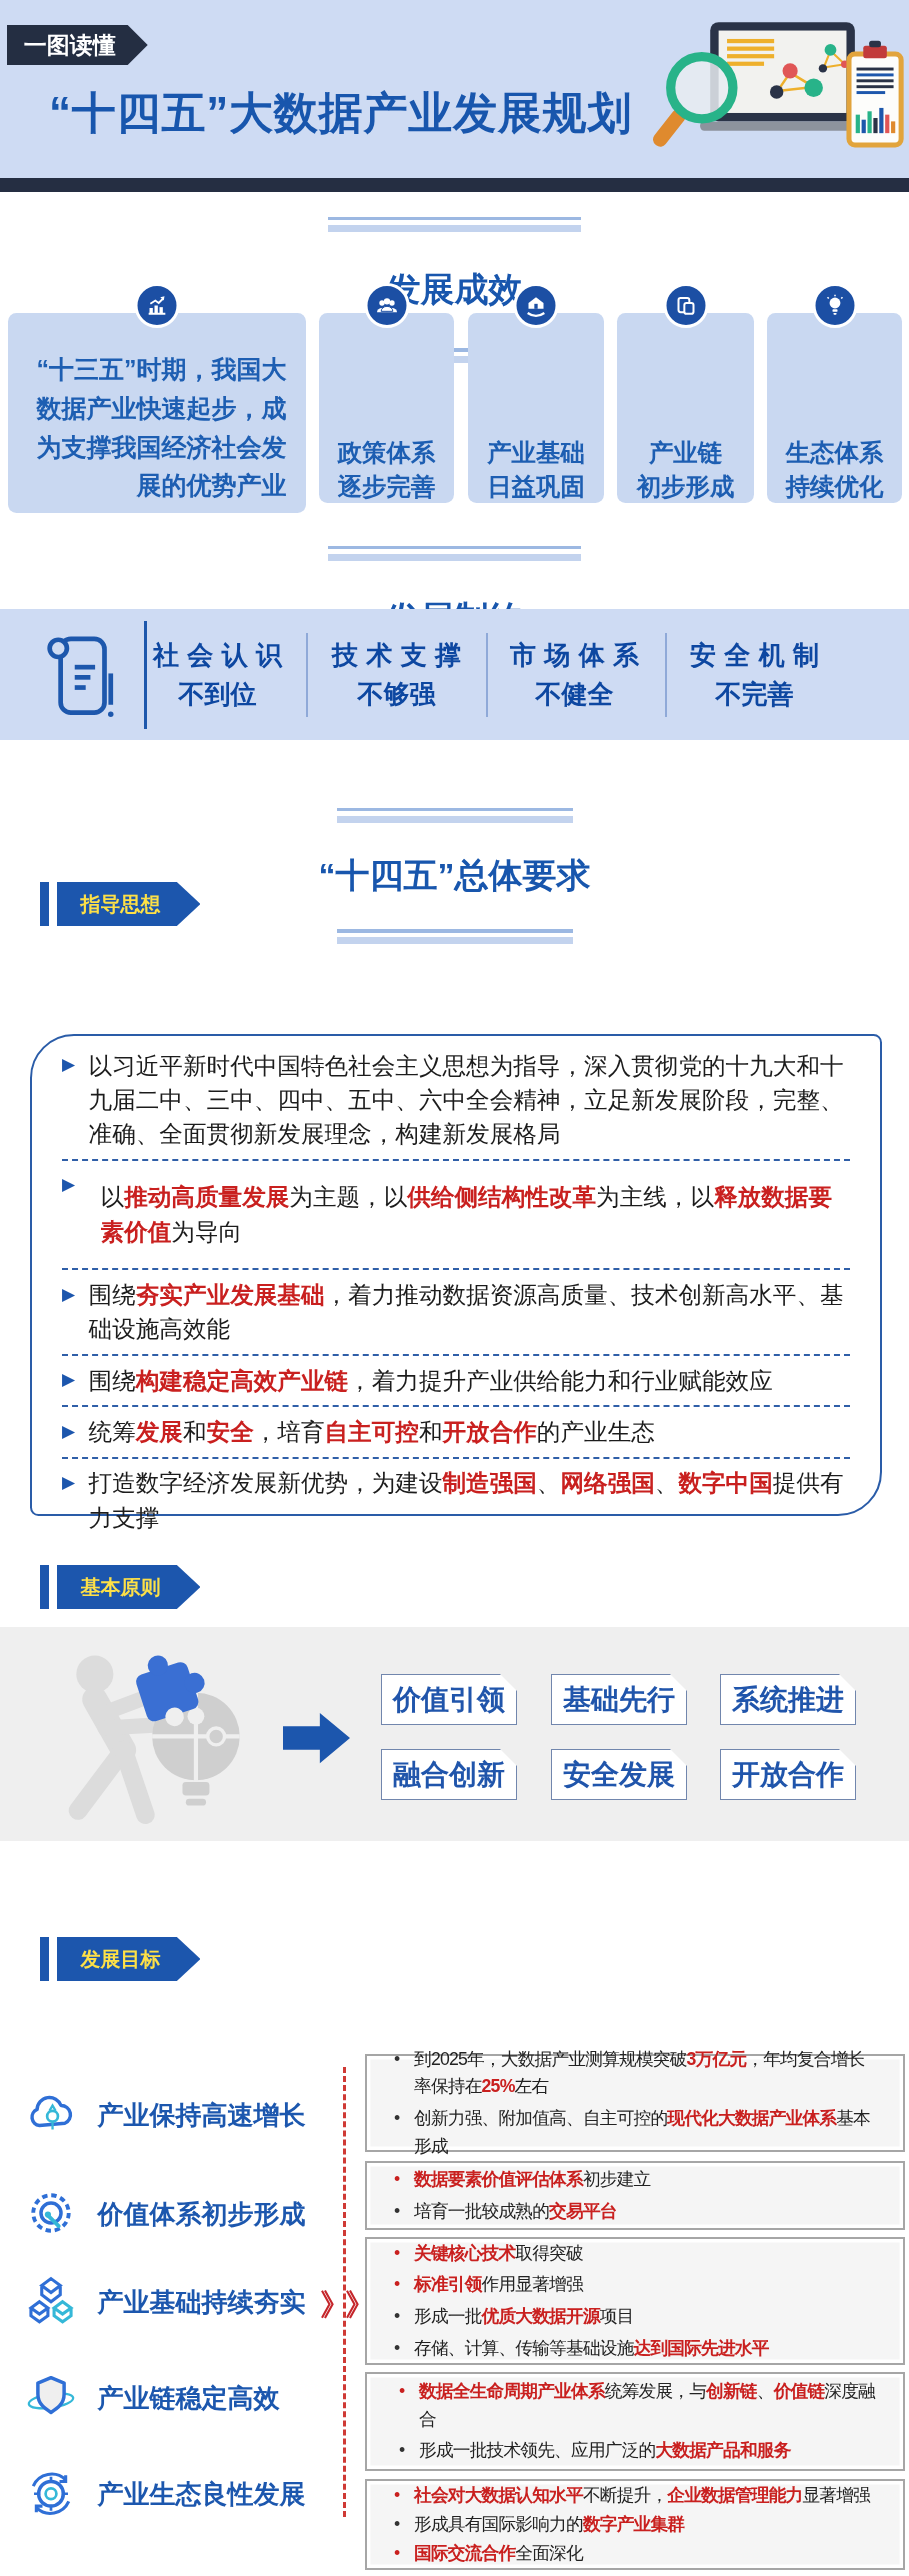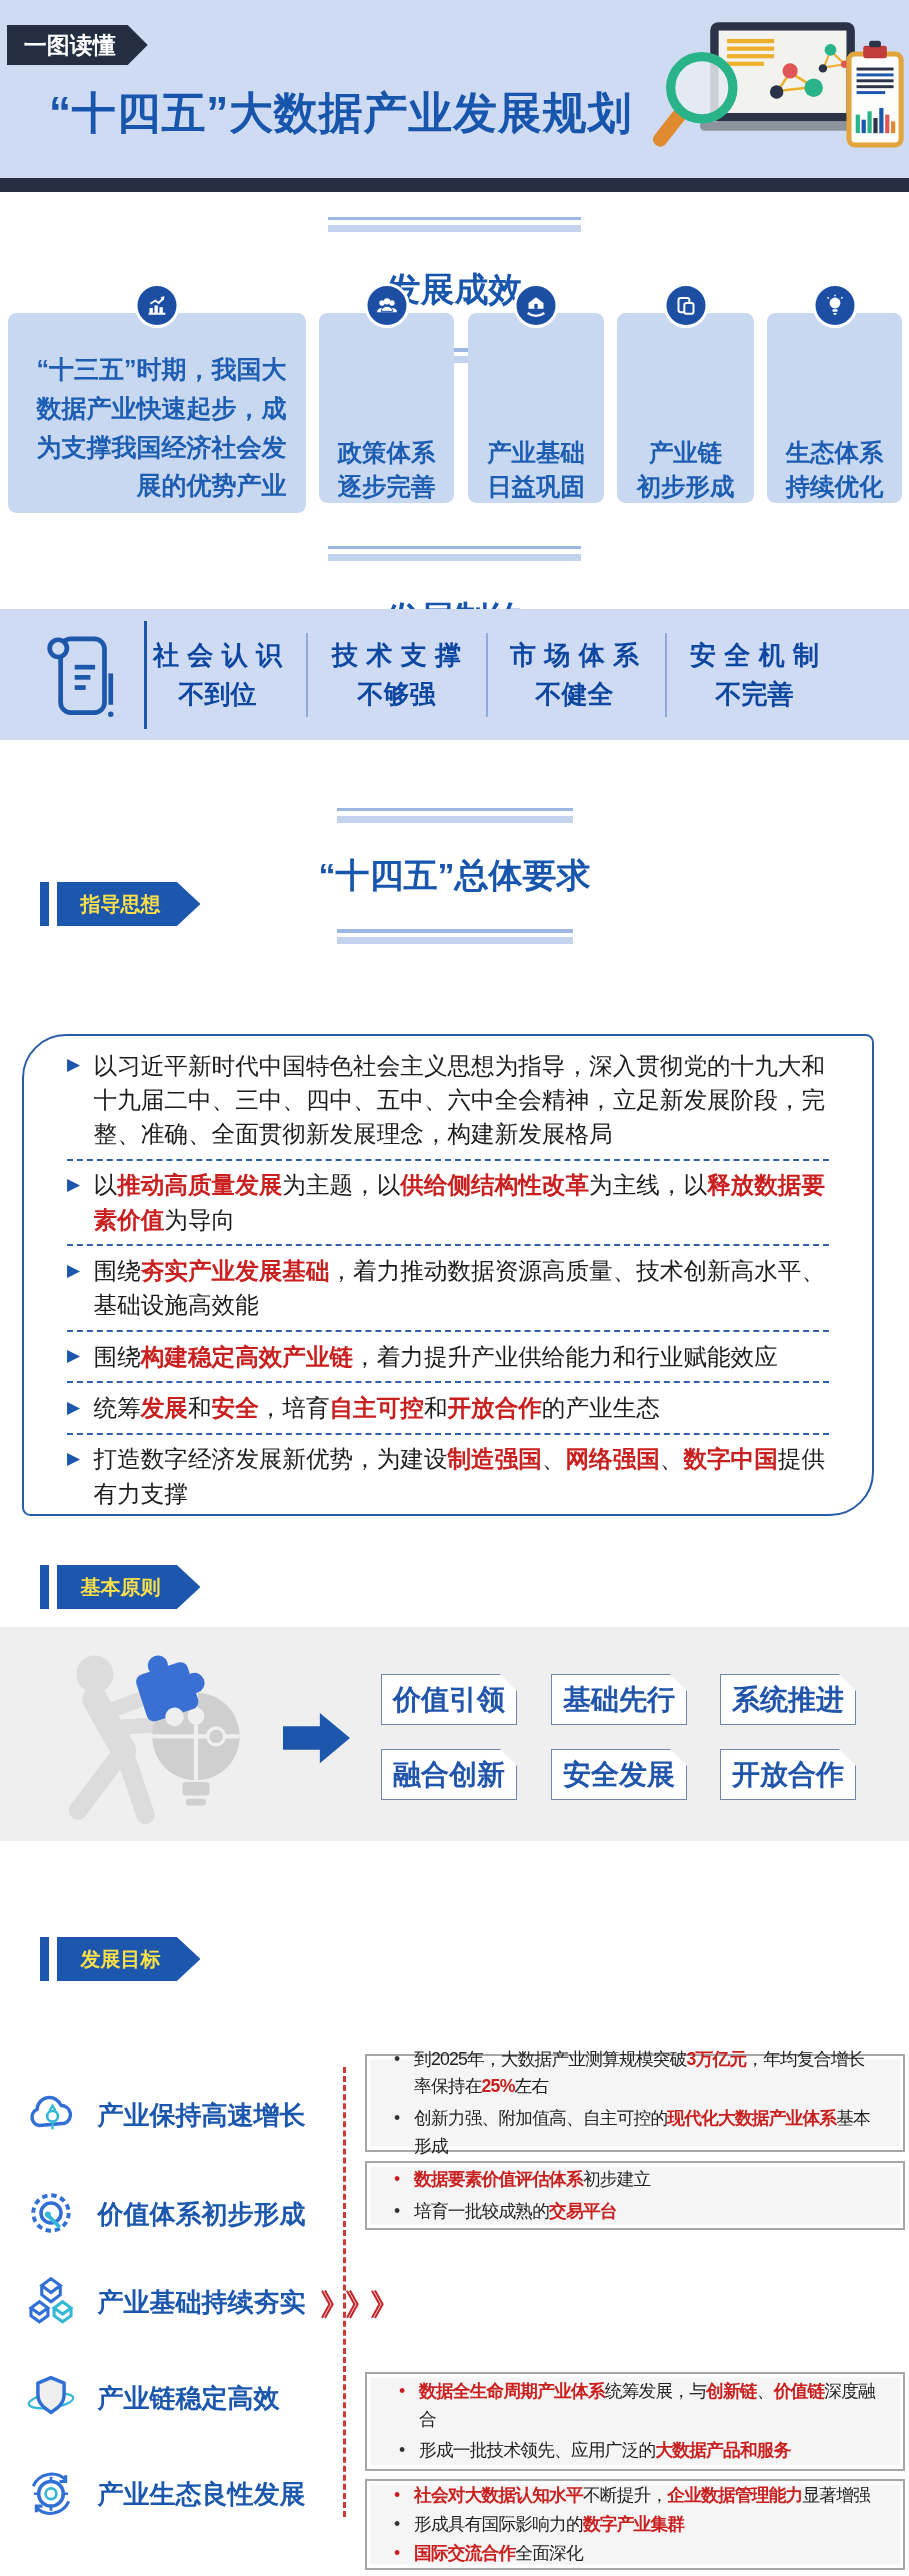--- a/index.html
+++ b/index.html
@@ -39,22 +39,22 @@
   .cons-item .l1{letter-spacing:8.4px;margin-right:-8.4px;}
   .cons-sep{position:absolute;top:23.6px;width:1.7px;height:84px;background:#8fa9d8;}
 
   
   .badge{position:absolute;left:40px;display:flex;align-items:stretch;height:44px;}
   .badge .bar{width:9.3px;background:#1c56ad;margin-right:7.6px;}
   .badge .lab{background:#1c56ad;color:#fde047;font-size:20px;font-weight:bold;display:flex;align-items:center;
     padding:0 40px 0 23.6px;clip-path:polygon(0 0,calc(100% - 23.6px) 0,100% 50%,calc(100% - 23.6px) 100%,0 100%);}
 
   
-  .gbox{position:absolute;top:1034px;left:22px;width:852px;height:482px;border:2.5px solid #2a5ca8;
-    border-radius:44px 8.4px 44px 8.4px;display:flex;flex-direction:column;justify-content:flex-start;padding:5px 43px;}
+  .gbox{position:absolute;top:1034px;left:30px;width:852px;height:482px;border:2.5px solid #2a5ca8;
+    border-radius:44px 8.4px 44px 8.4px;display:flex;flex-direction:column;justify-content:flex-start;padding:5px 30px;}
   .gitem{display:flex;gap:13.5px;padding:7.6px 0;font-size:23.6px;line-height:1.45;color:#1c1c1c;}
   .gitem:not(:last-child){border-bottom:2.5px dashed #2f5fa8;}
   .tri{color:#1c56ad;font-size:17px;line-height:1;margin-top:7.6px;}
   .tri::before{content:"▶";}
   .rd{color:#c9201f;font-weight:bold;}
 
   
   .pband{position:absolute;top:1627px;left:0;width:909px;height:214px;background:#efefef;}
   .person-art{position:absolute;left:46px;top:1642px;}
   .parrow{position:absolute;left:283px;top:1711px;}
@@ -274,21 +274,21 @@
     <div class="lab">指导思想</div>
   </div>
 
   <div class="gbox">
     <div class="gitem">
         <span class="tri"></span>
         <p style="margin:0;"><span>以习近平新时代中国特色社会主义思想为指导，深入贯彻党的十九大和十九届二中、三中、四中、五中、六中全会精神，立足新发展阶段，完整、准确、全面贯彻新发展理念，构建新发展格局</span></p>
       </div>
     <div class="gitem">
         <span class="tri"></span>
-        <p style="margin:0;"><span>以</span><span class="rd">推动高质量发展</span><span>为主题，以</span><span class="rd">供给侧结构性改革</span><span>为主线，以</span><span class="rd">释放数据要素价值</span><span>为导向</span></p>
+        <p style="margin:12px;"><span>以</span><span class="rd">推动高质量发展</span><span>为主题，以</span><span class="rd">供给侧结构性改革</span><span>为主线，以</span><span class="rd">释放数据要素价值</span><span>为导向</span></p>
       </div>
     <div class="gitem">
         <span class="tri"></span>
         <p style="margin:0;"><span>围绕</span><span class="rd">夯实产业发展基础</span><span>，着力推动数据资源高质量、技术创新高水平、基础设施高效能</span></p>
       </div>
     <div class="gitem">
         <span class="tri"></span>
         <p style="margin:0;"><span>围绕</span><span class="rd">构建稳定高效产业链</span><span>，着力提升产业供给能力和行业赋能效应</span></p>
       </div>
     <div class="gitem">
@@ -417,20 +417,26 @@
   </div>
 
   <div class="gbx" style="top:2054px;height:98px;">
     <p class="it" data-dot="dark"><span>到2025年，大数据产业测算规模突破</span><span class="rd">3万亿元</span><span>，年均复合增长率保持在</span><span class="rd">25%</span><span>左右</span></p>
     <p class="it" data-dot="dark"><span>创新力强、附加值高、自主可控的</span><span class="rd">现代化大数据产业体系</span><span>基本形成</span></p>
   </div>
   <div class="gbx" style="top:2161px;height:69px;">
     <p class="it" data-dot="red"><span class="rd">数据要素价值评估体系</span><span>初步建立</span></p>
     <p class="it" data-dot="dark"><span>培育一批较成熟的</span><span class="rd">交易平台</span></p>
   </div>
+  <div class="gbx" style="top:2237px;height:128px;">
+    <p class="it" data-dot="red"><span class="rd">关键核心技术</span><span>取得突破</span></p>
+    <p class="it" data-dot="red"><span class="rd">标准引领</span><span>作用显著增强</span></p>
+    <p class="it" data-dot="dark"><span>形成一批</span><span class="rd">优质大数据开源</span><span>项目</span></p>
+    <p class="it" data-dot="dark"><span>存储、计算、传输等基础设施</span><span class="rd">达到国际先进水平</span></p>
+  </div>
   <div class="gbx" style="top:2372px;height:99px;padding-left:27px;">
     <p class="it" data-dot="red"><span class="rd">数据全生命周期产业体系</span><span>统筹发展，与</span><span class="rd">创新链</span><span>、</span><span class="rd">价值链</span><span>深度融合</span></p>
     <p class="it" data-dot="dark"><span>形成一批技术领先、应用广泛的</span><span class="rd">大数据产品和服务</span></p>
   </div>
   <div class="gbx" style="top:2479px;height:91px;gap:1.7px;">
     <p class="it" data-dot="red"><span class="rd">社会对大数据认知水平</span><span>不断提升，</span><span class="rd">企业数据管理能力</span><span>显著增强</span></p>
     <p class="it" data-dot="dark"><span>形成具有国际影响力的</span><span class="rd">数字产业集群</span></p>
     <p class="it" data-dot="red"><span class="rd">国际交流合作</span><span>全面深化</span></p>
   </div>
 

